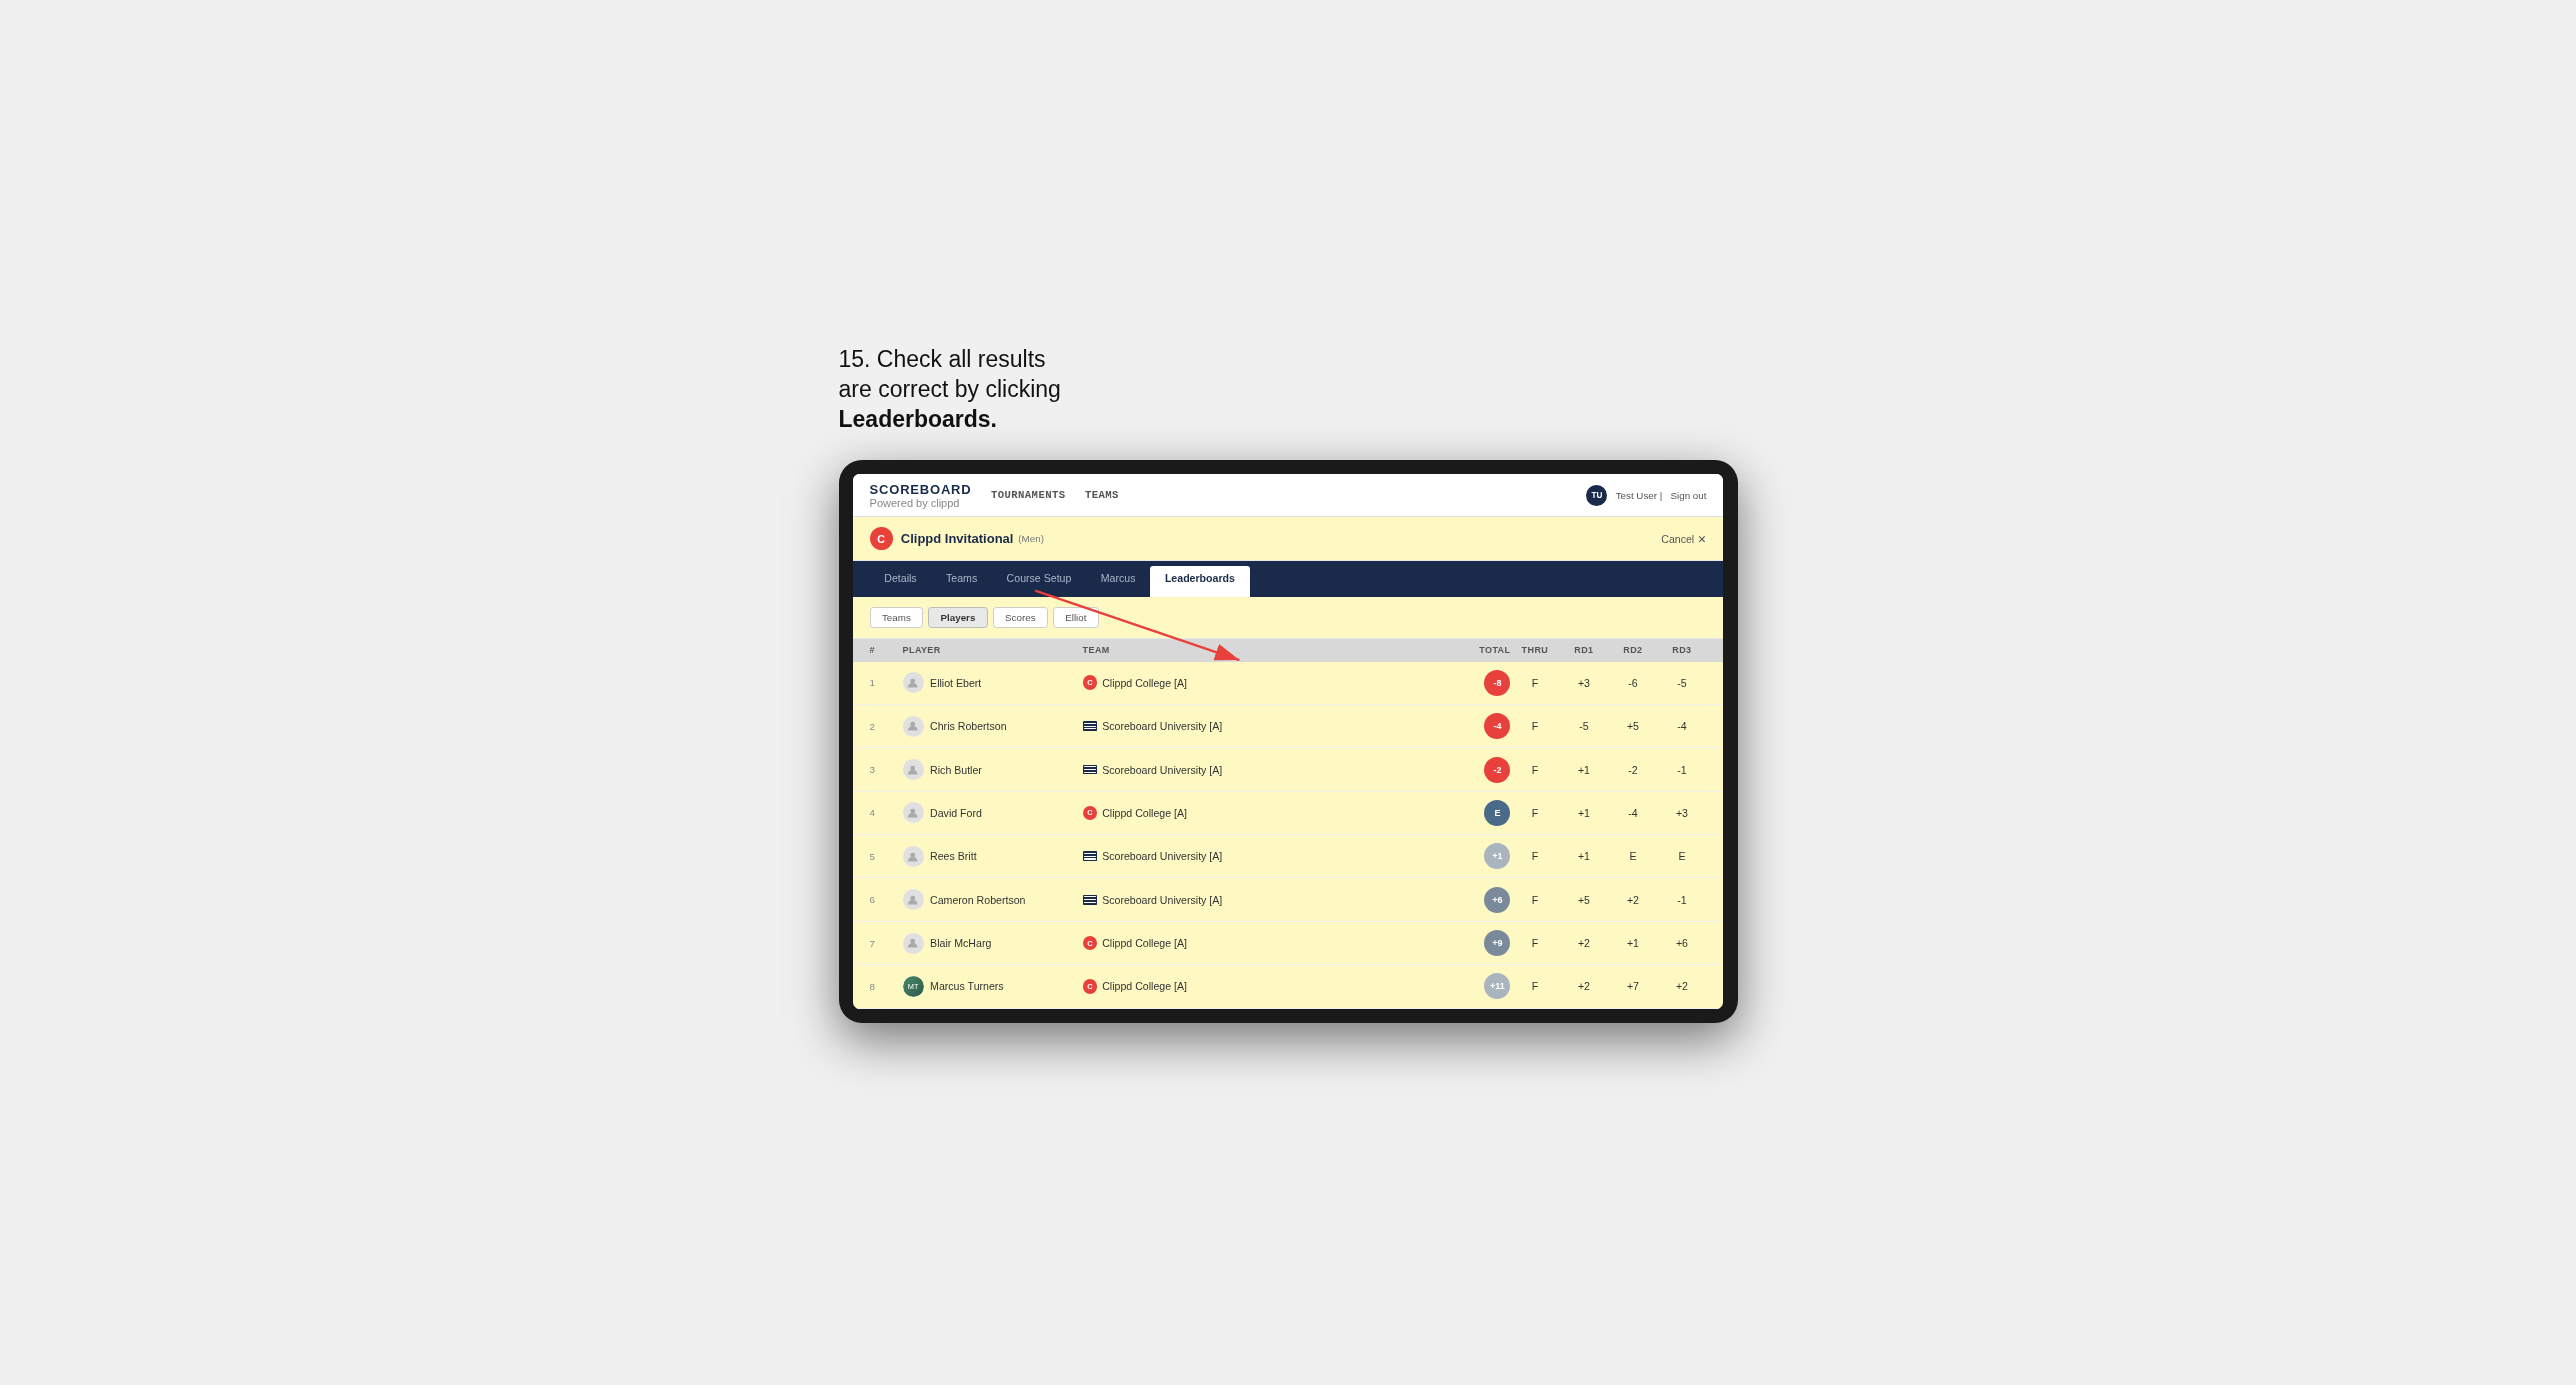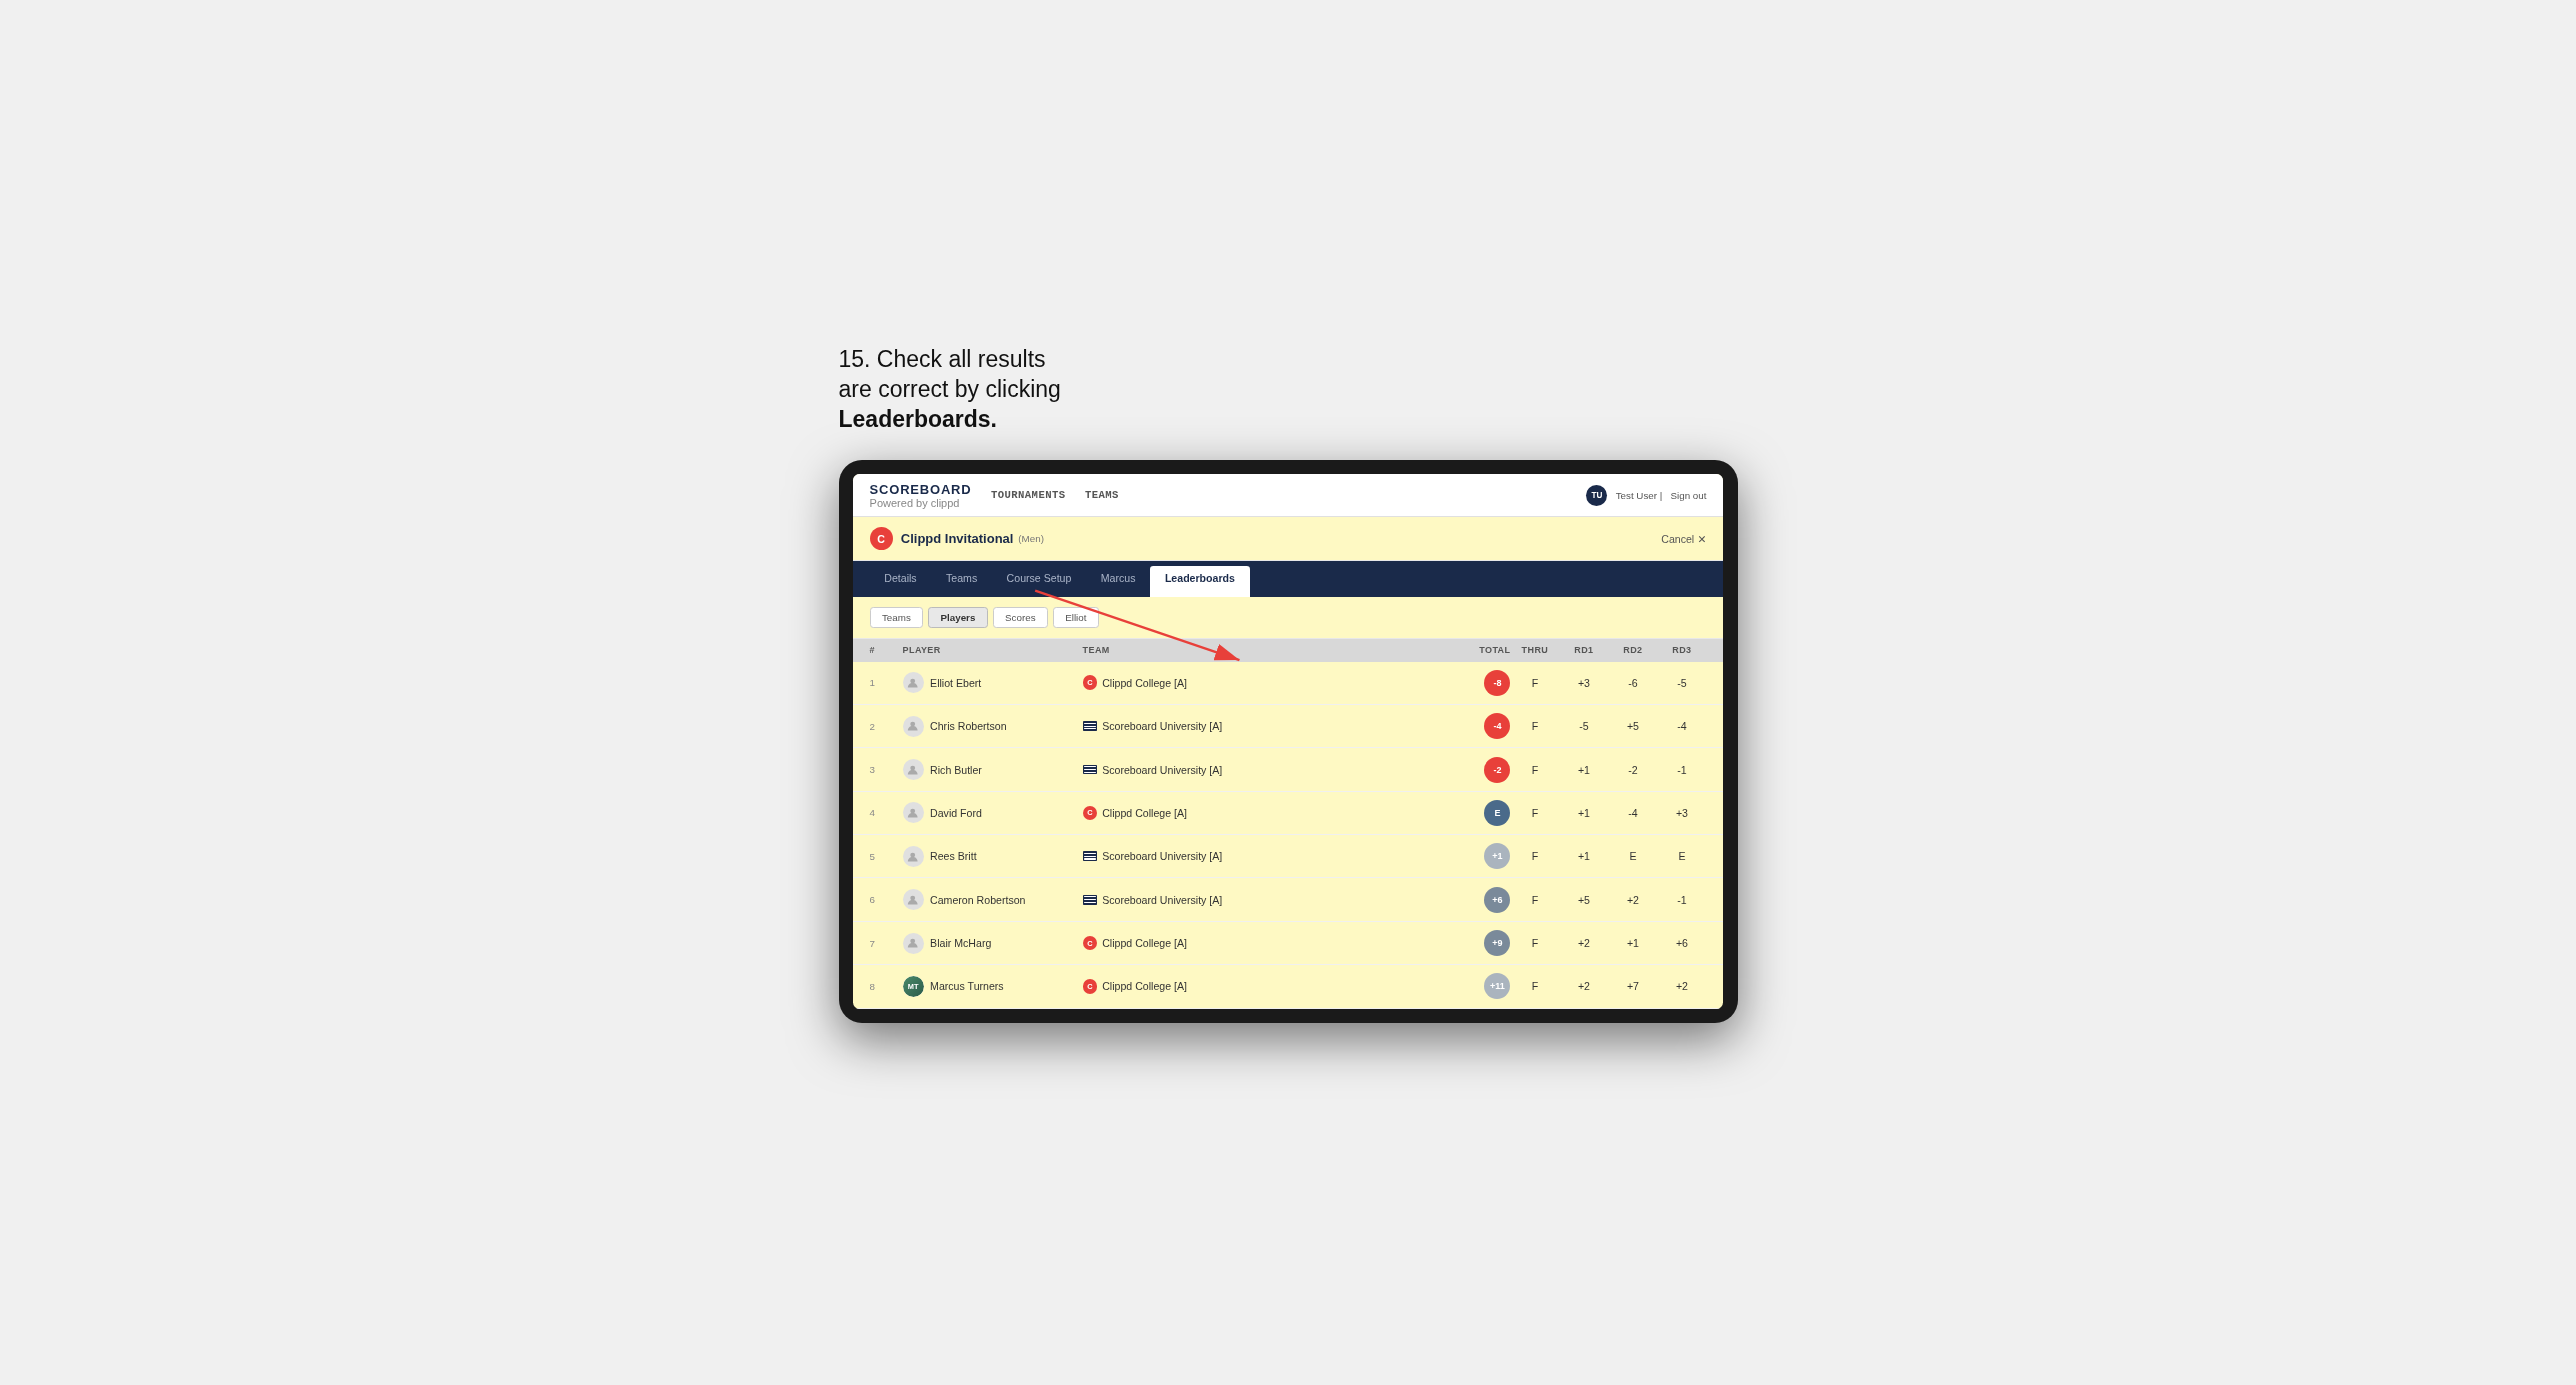--- a/index.html
+++ b/index.html
@@ -552,21 +552,21 @@
     </div>
     <span class="col-center">F</span>
     <span class="col-center">+2</span>
     <span class="col-center">+1</span>
     <span class="col-center">+6</span>
   </div>
           <div class="table-row">
     <span class="col-num">8</span>
     <div class="player-cell">
       <div class="player-avatar">
-                <div style="width:21px;height:21px;border-radius:50%;background:linear-gradient(135deg,#4a8a6a,#2a5a4a);display:flex;align-items:center;justify-content:center;color:#fff;font-size:7.4px;font-weight:700;">MT</div>
+                <div style="width:21px;height:21px;border-radius:50%;background:linear-gradient(135deg,#4a8a6a,#2a5a4a);display:flex;align-items:center;justify-content:center;color:#fff;font-size:7.4px;font-weight:400;">MT</div>
               </div>
       <span>Marcus Turners</span>
     </div>
     <div class="team-cell">
       <div class="team-logo-c">C</div>
       <span>Clippd College [A]</span>
     </div>
     <div style="display:flex;justify-content:flex-end;">
       <div class="score-badge score-light-gray">+11</div>
     </div>

